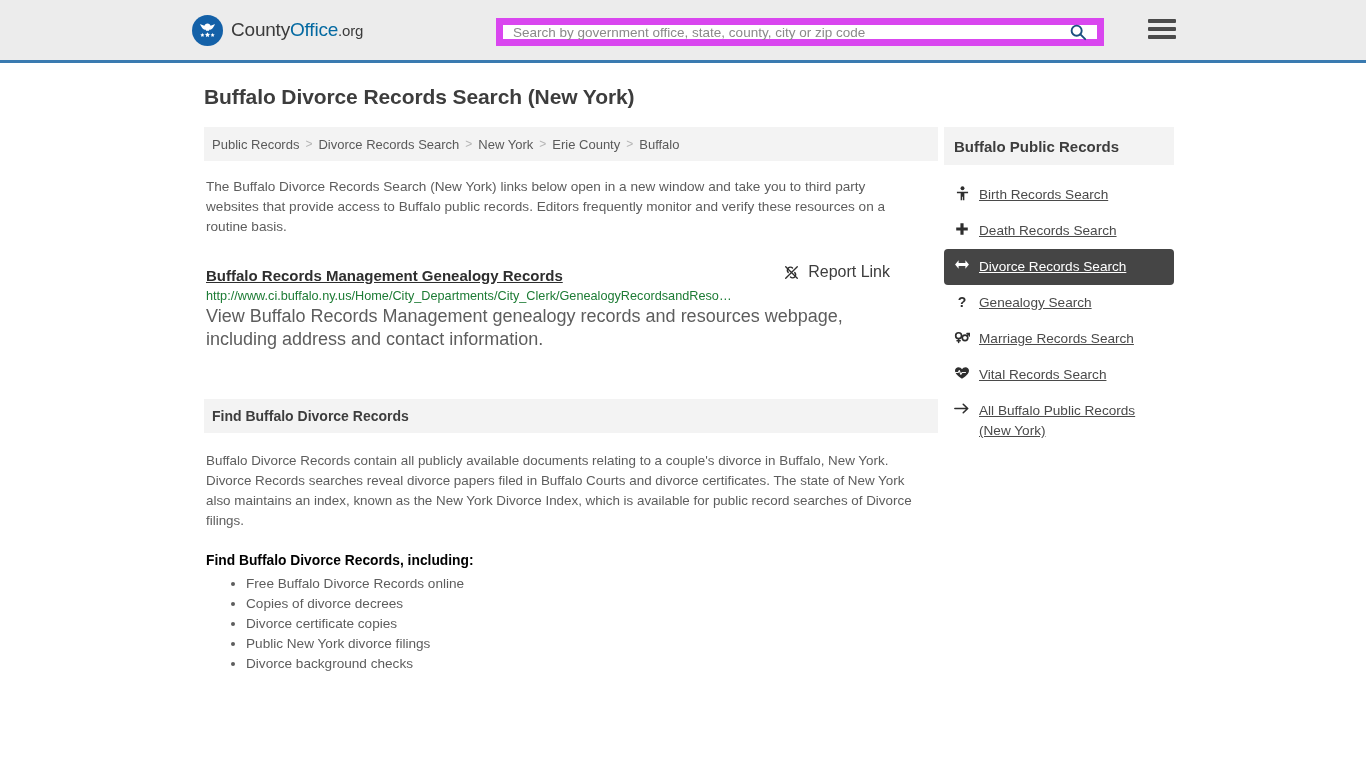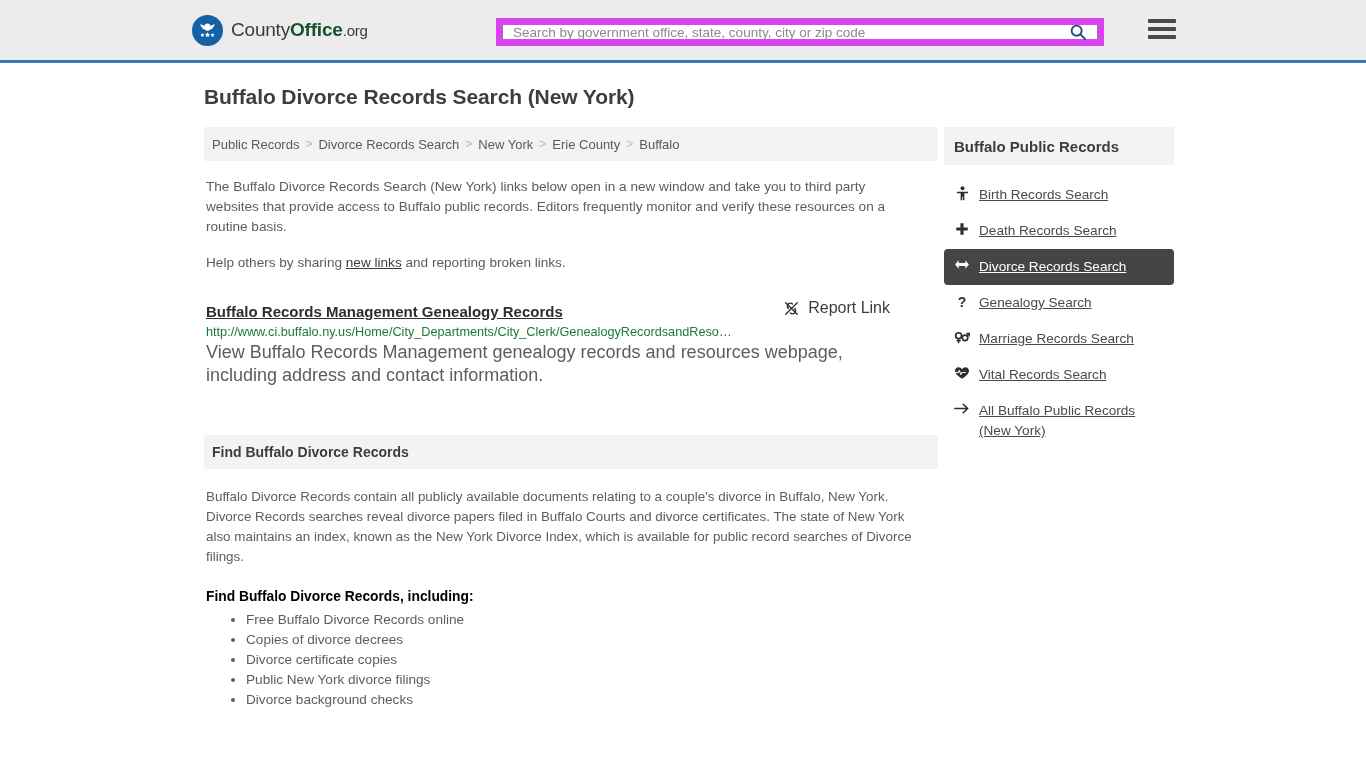--- a/index.html
+++ b/index.html
@@ -37,21 +37,21 @@
     align-items: center;
     justify-content: center;
     flex-shrink: 0;
   }
   .logo-text {
     font-size: 19px;
     letter-spacing: -0.2px;
     white-space: nowrap;
   }
   .logo-text .t1 { color: #3b3b3b; }
-  .logo-text .t2 { color: #14532d; font-weight: bold; }
+  .logo-text .t2 { color: #0369a1; font-weight: normal; }
   .logo-text .t3 { color: #3b3b3b; font-size: 15px; }
 
   .search-wrap {
     position: absolute;
     left: 496px;
     top: 18px;
     width: 608px;
     height: 28px;
     background: #ffffff;
     border: 7px solid #d946ef;
@@ -300,21 +300,20 @@
         <a href="#">Divorce Records Search</a>
         <span class="sep">&gt;</span>
         <a href="#">New York</a>
         <span class="sep">&gt;</span>
         <a href="#">Erie County</a>
         <span class="sep">&gt;</span>
         <span class="current">Buffalo</span>
       </div>
 
       <p class="para">The Buffalo Divorce Records Search (New York) links below open in a new window and take you to third party websites that provide access to Buffalo public records. Editors frequently monitor and verify these resources on a routine basis.</p>
-      <p class="para"><span>Help others by sharing </span><a href="#">new links</a><span> and reporting broken links.</span></p>
 
       <div class="result">
         <div class="result-head">
           <a class="result-title" href="#">Buffalo Records Management Genealogy Records</a>
           <div class="report-link">
             <svg width="17" height="17" viewBox="0 0 20 20">
               <path d="M3.2 3.2 L16.8 16.8 M16.8 3.2 L3.2 16.8" stroke="#2e2e2e" stroke-width="1.6" stroke-linecap="round" fill="none"></path>
               <path d="M6.2 10 a4 4 0 0 1 0 -5.2 a3.4 3.4 0 0 1 5 0" stroke="#2e2e2e" stroke-width="1.6" fill="none" stroke-linecap="round"></path>
               <path d="M13.8 10 a4 4 0 0 1 0 5.2 a3.4 3.4 0 0 1 -5 0" stroke="#2e2e2e" stroke-width="1.6" fill="none" stroke-linecap="round"></path>
             </svg>

